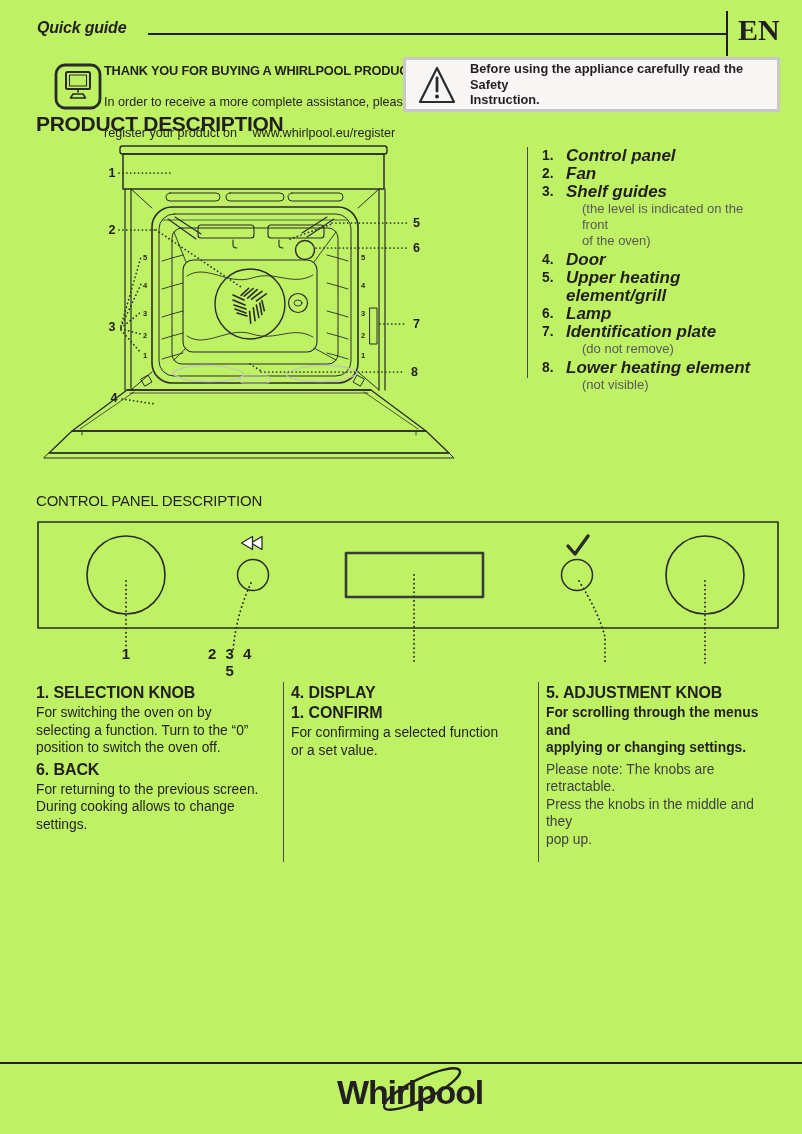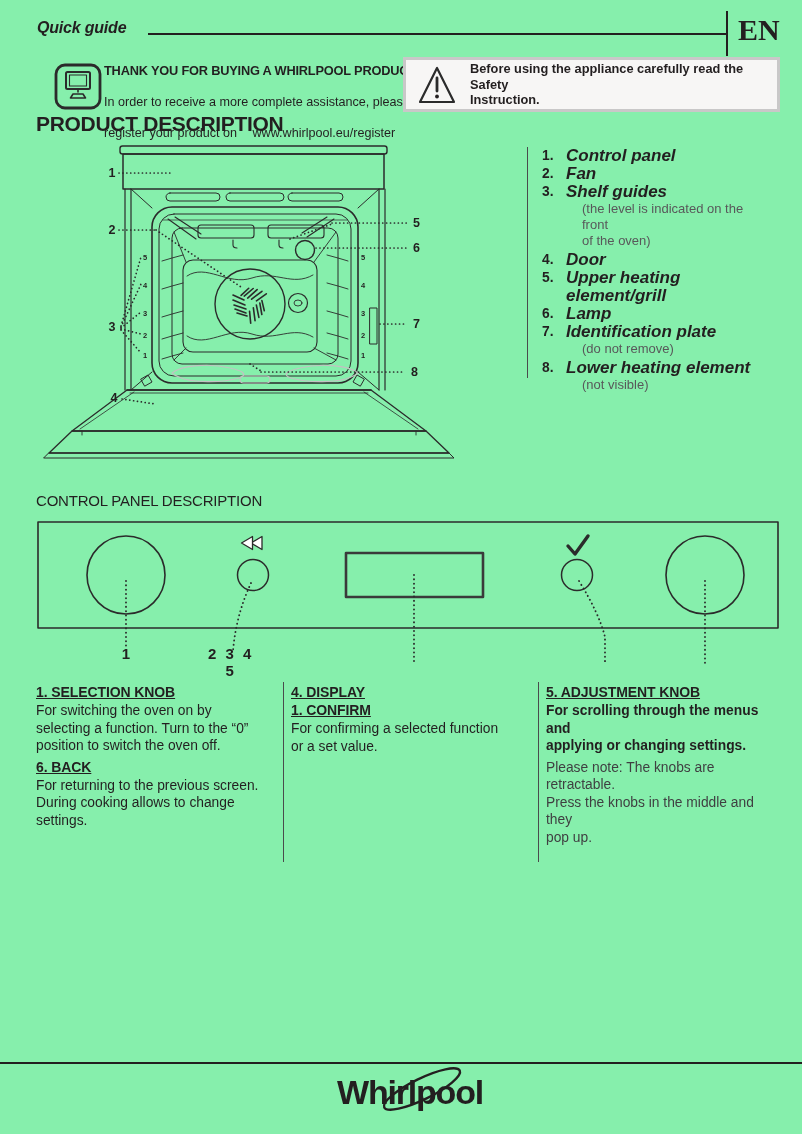--- a/index.html
+++ b/index.html
@@ -1,16 +1,16 @@
 <!DOCTYPE html>
 <html><head>
 <meta charset="utf-8">
 <style>
   html,body{margin:0;padding:0;background:#ffffff;}
-  .page{position:relative;width:802px;height:1134px;background:#86efac;overflow:hidden;
+  .page{position:relative;width:802px;height:1134px;background:#bef264;overflow:hidden;
         font-family:"Liberation Sans",sans-serif;color:#231f20;}
   .abs{position:absolute;}
 
   
   .qg{left:37px;top:19px;font-size:16px;font-weight:bold;font-style:italic;letter-spacing:-.2px;}
   .hline{left:148px;top:33px;width:579px;height:2px;background:#231f20;}
   .vtick{left:726px;top:11px;width:2px;height:45px;background:#231f20;}
   .en{left:738px;top:13px;font-size:30px;font-weight:bold;font-family:Liberation Serif, serif;}
 
   
@@ -34,21 +34,21 @@
   .plabel{font-size:17px;font-weight:bold;font-style:italic;}
   .pnote{font-size:13px;color:#58585a;line-height:16px;white-space:pre-line;margin:0 16px 2px;}
   .pnote:empty{display:none;}
 
   
   .knob-num{font-size:15px;font-weight:bold;text-align:center;}
 
   
   .cdiv{width:1px;height:180px;background:#4a4a4c;top:682px;}
   .col{top:684px;}
-  .col h4{margin:0 0 2px;font-size:14px;font-weight:bold;letter-spacing:-.1px;text-decoration:underline;}
+  .col h4{margin:0 0 2px;font-size:16px;font-weight:bold;letter-spacing:-.1px;}
   .col p{margin:0 0 4px;font-size:13.8px;line-height:17.5px;white-space:pre-line;}
   .col p.boldp{font-weight:bold;}
   .col p.notep{color:#3f3f41;}
 
   .fline{left:0;top:1062px;width:802px;height:1.5px;background:#231f20;}
 
   svg{display:block;}
   .stroke{stroke:#2b2b2b;fill:none;stroke-linecap:round;stroke-linejoin:round;}
   .dotted{stroke:#2b2b2b;fill:none;stroke-width:1.7;stroke-dasharray:.1 3.8;stroke-linecap:round;}
   .callout{font:bold 12.5px "Liberation Sans",sans-serif;fill:#231f20;}

